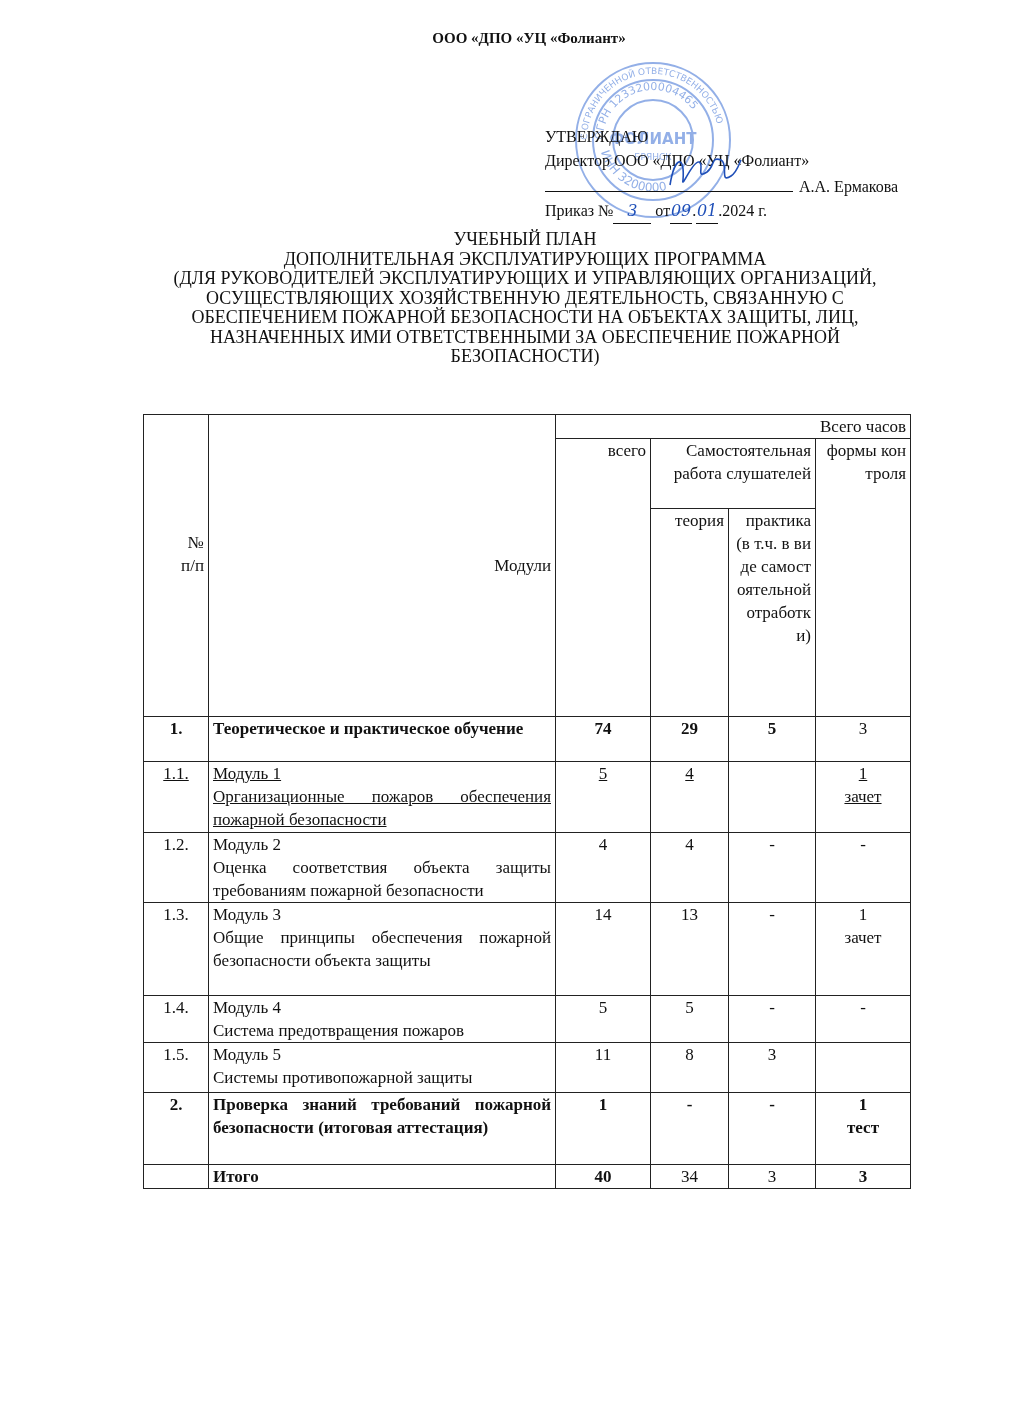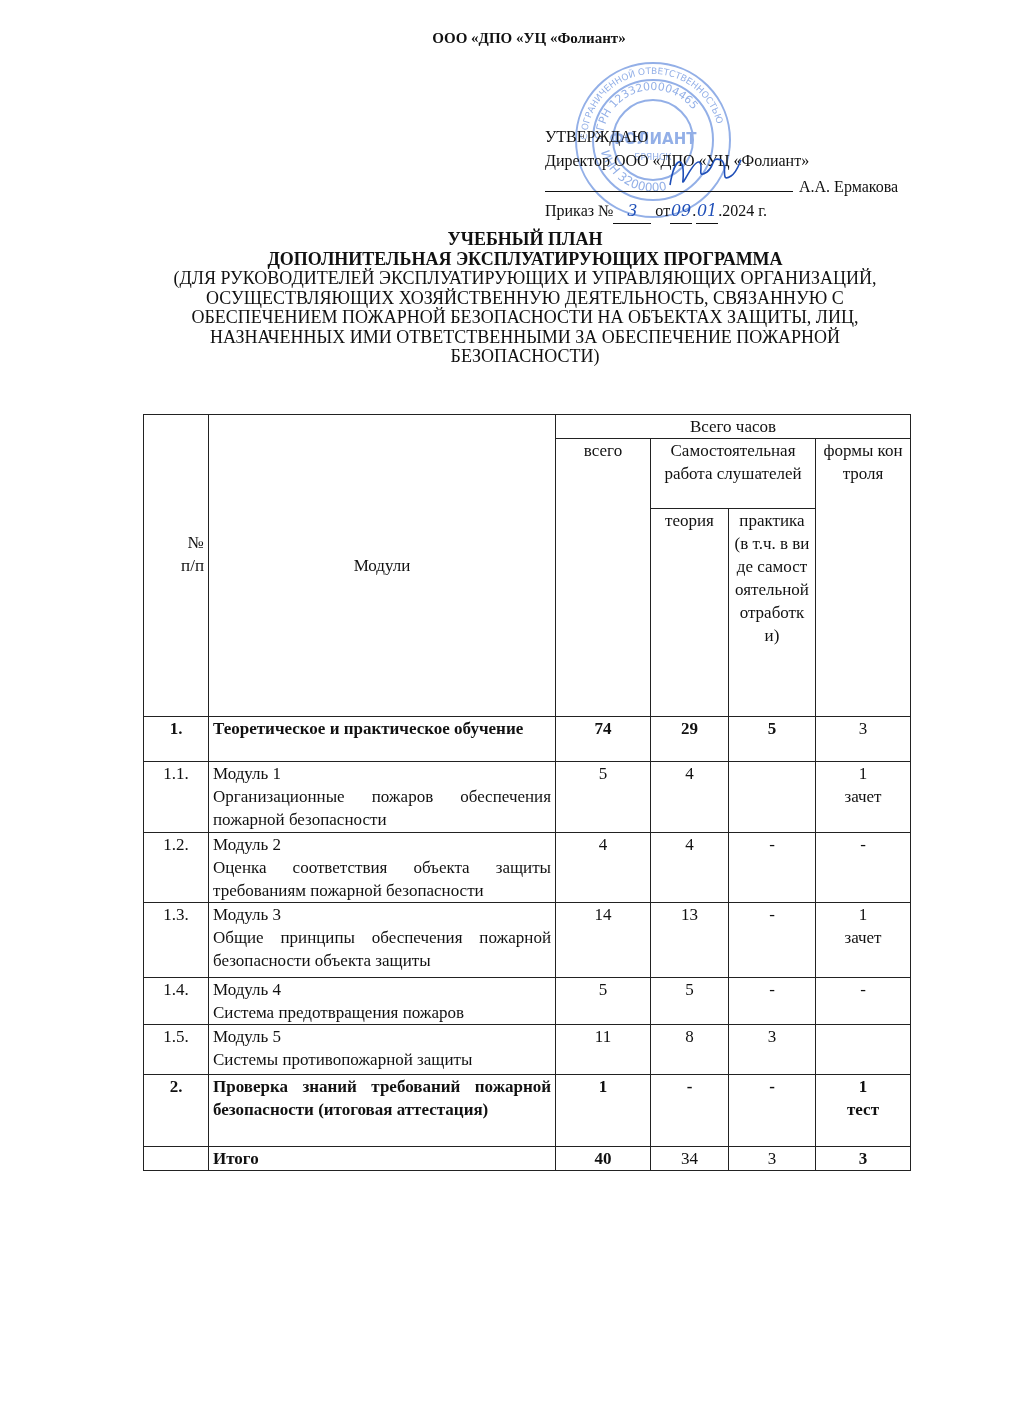--- a/index.html
+++ b/index.html
@@ -11,31 +11,31 @@
   .approve .line { white-space: nowrap; }
   .sigline { display: inline-block; width: 248px; border-bottom: 1px solid #111; margin-right: 6px; height: 18px; vertical-align: baseline; }
   .u { display: inline-block; border-bottom: 1px solid #111; text-align: center; color: #1f4fb8; font-style: italic; font-family: "DejaVu Serif", serif; }
   .u1 { width: 38px; }
   .u2 { width: 22px; }
   .u3 { width: 22px; }
   .stamp { position: absolute; left: 573px; top: 60px; width: 160px; height: 160px; opacity: 0.55; pointer-events: none; }
   .sig { position: absolute; left: 665px; top: 150px; width: 80px; height: 45px; pointer-events: none; }
   .title-block { position: absolute; top: 230px; left: 140px; width: 770px; text-align: center;
                  font-size: 18px; line-height: 19.5px; }
-  .title-block .b { font-weight: bold; }
+  .title-block .b { font-weight: normal; }
   table.plan { position: absolute; left: 143px; top: 414px; border-collapse: collapse;
                width: 768px; font-size: 17px; line-height: 23px; }
   table.plan td { border: 1.5px solid #222; vertical-align: top; padding: 0 4px; }
   .c-num { width: 56px; text-align: center; }
   .c-mod { width: 338px; }
   .c-tot { width: 86px; text-align: center; }
   .c-th { width: 69px; text-align: center; }
   .c-pr { width: 78px; text-align: center; }
   .c-fc { width: 86px; text-align: center; }
-  .hdr td { text-align: center; }
+  .hdr td { text-align: right; }
   .bold { font-weight: bold; }
   .just { text-align: justify; text-align-last: left; }
 </style>
 </head>
 <body>
 
 <div class="org">ООО «ДПО «УЦ «Фолиант»</div>
 
 <svg class="stamp" viewBox="0 0 160 160">
   <defs>
@@ -100,21 +100,21 @@
         <td class="c-mod bold">
           <div class="just">Теоретическое и практическое обучение</div>
         </td>
         <td class="c-tot bold"><span>74</span></td>
         <td class="c-th bold"><span>29</span></td>
         <td class="c-pr bold"><span>5</span></td>
         <td class="c-fc bold">
           <div style="font-weight:normal">3</div>
         </td>
       </tr>
-      <tr style="height: 71px;">
+      <tr style="height: 71px; text-decoration: underline;">
         <td class="c-num"><span>1.1.</span></td>
         <td class="c-mod">
           <div>Модуль 1</div>
           <div class="just">Организационные пожаров обеспечения пожарной безопасности</div>
         </td>
         <td class="c-tot"><span>5</span></td>
         <td class="c-th"><span>4</span></td>
         <td class="c-pr"><span></span></td>
         <td class="c-fc">
           <div>1</div>
@@ -127,21 +127,21 @@
           <div>Модуль 2</div>
           <div class="just">Оценка соответствия объекта защиты требованиям пожарной безопасности</div>
         </td>
         <td class="c-tot"><span>4</span></td>
         <td class="c-th"><span>4</span></td>
         <td class="c-pr"><span>-</span></td>
         <td class="c-fc">
           <div>-</div>
         </td>
       </tr>
-      <tr style="height: 75px;">
+      <tr style="height: 93px;">
         <td class="c-num"><span>1.3.</span></td>
         <td class="c-mod">
           <div>Модуль 3</div>
           <div class="just">Общие принципы обеспечения пожарной безопасности объекта защиты</div>
         </td>
         <td class="c-tot"><span>14</span></td>
         <td class="c-th"><span>13</span></td>
         <td class="c-pr"><span>-</span></td>
         <td class="c-fc">
           <div>1</div>

